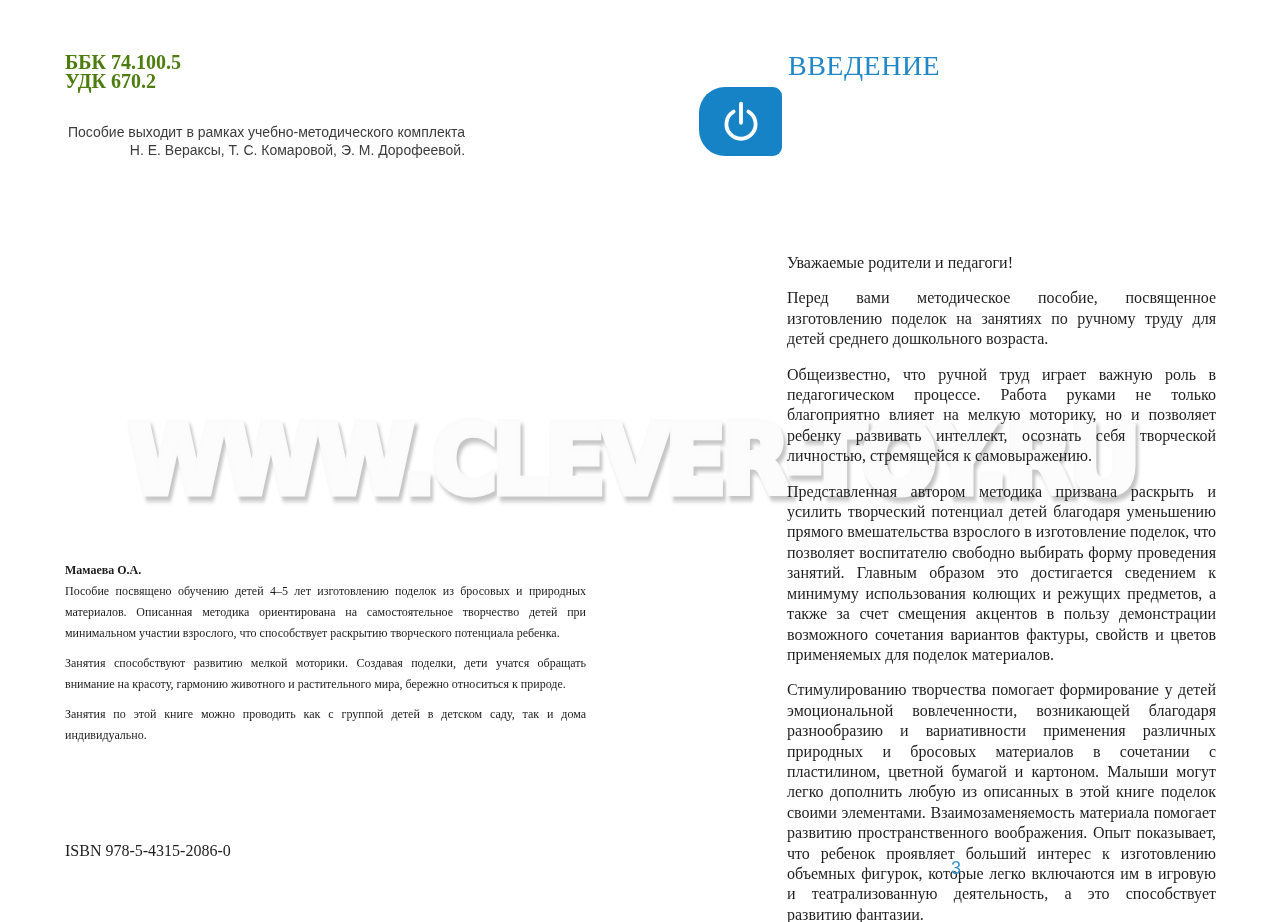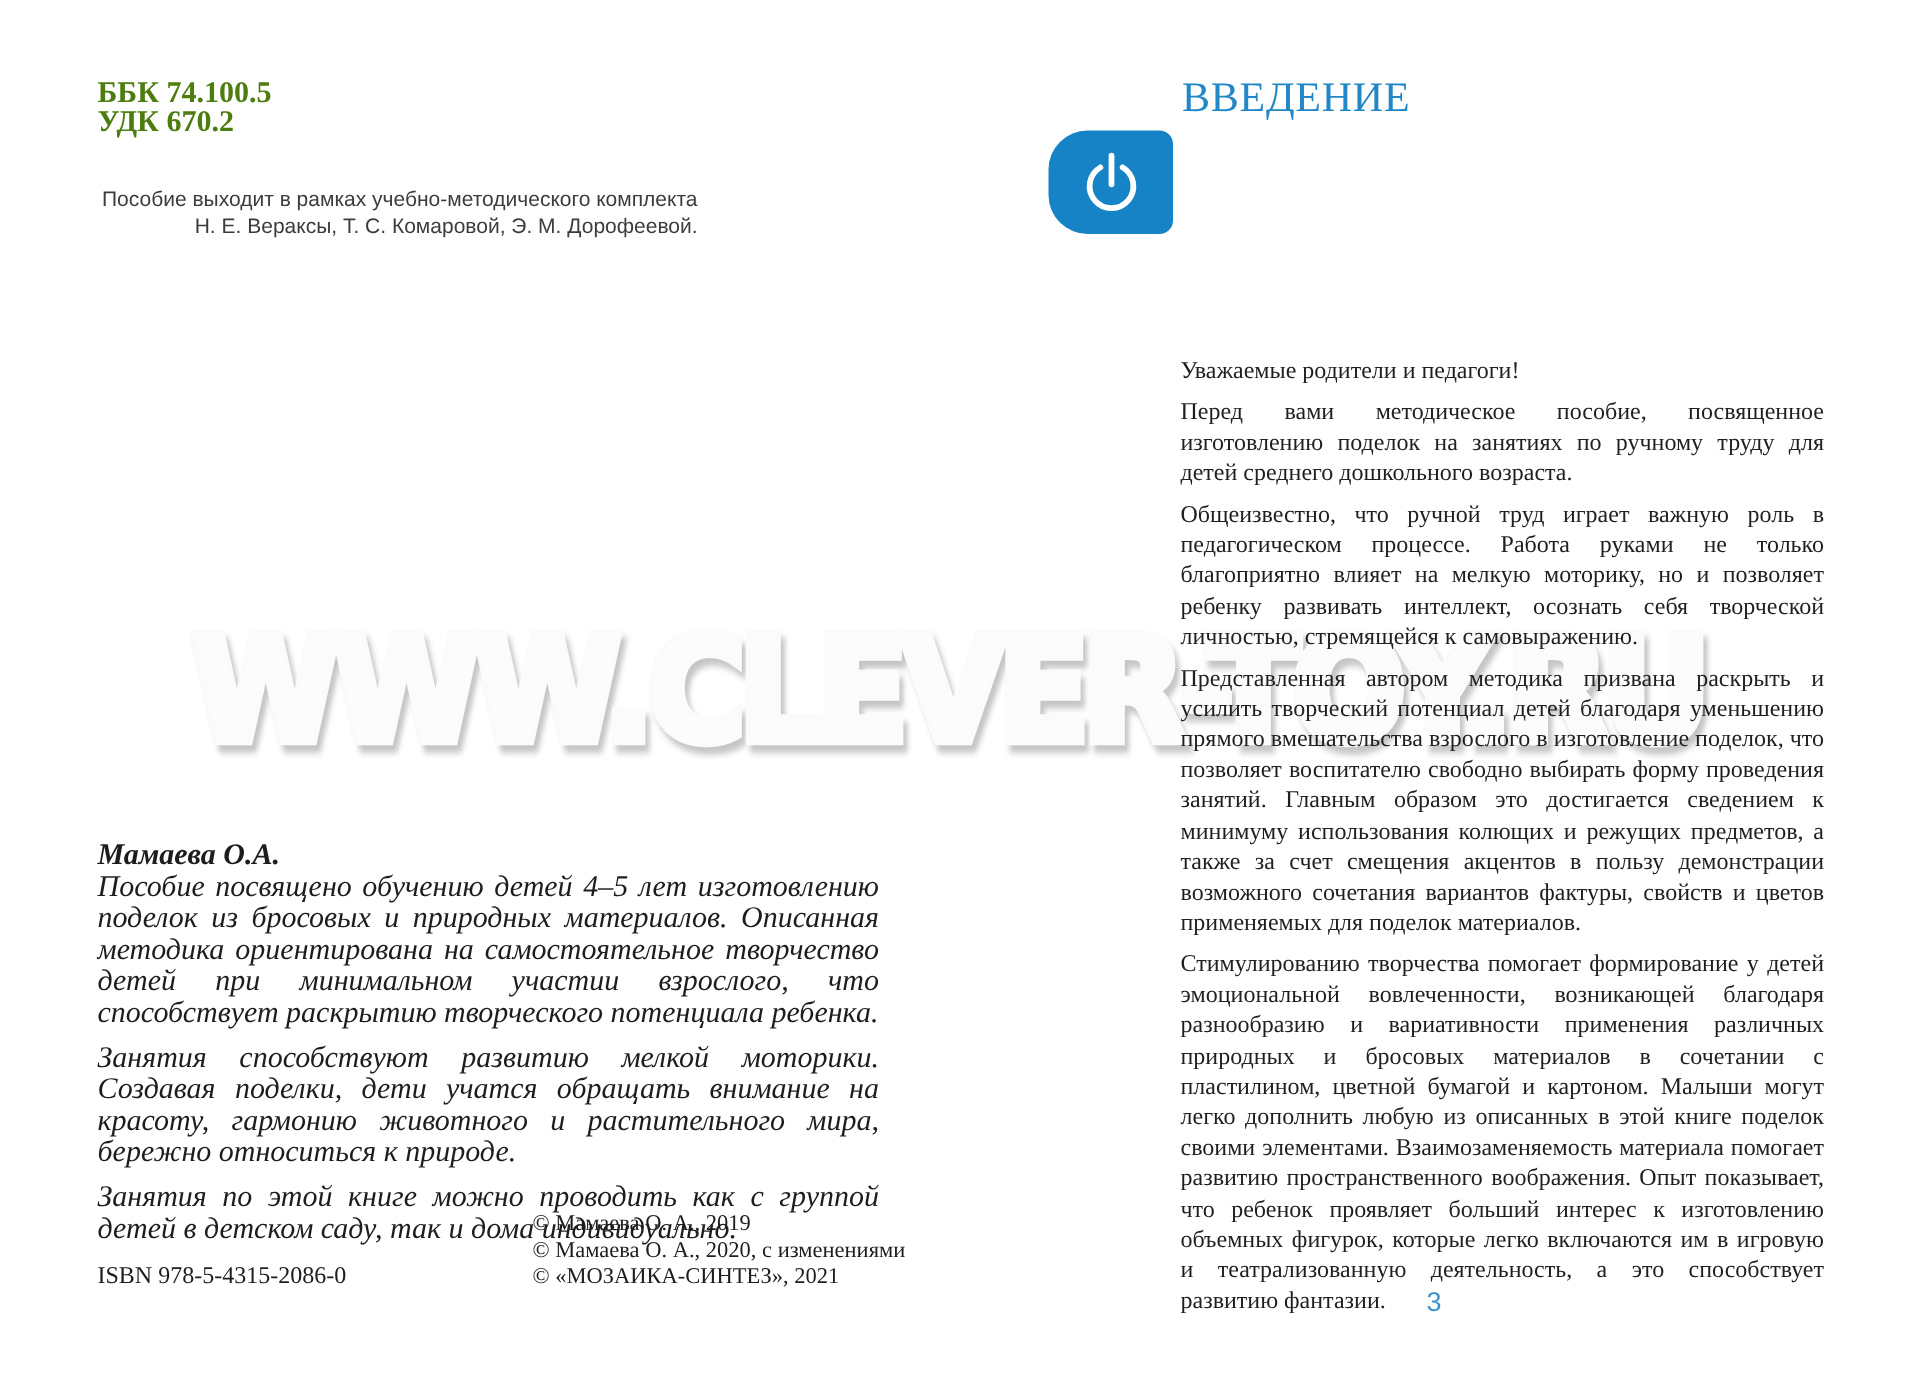--- a/index.html
+++ b/index.html
@@ -42,23 +42,22 @@
   #udk{top:72px;}
   .series-note{
     left:68px;top:124px;
     font-family:"Liberation Sans", sans-serif;
     font-size:14px;line-height:17.5px;
     color:#3c3c3c;
     text-align:right;
   }
   .biblio-block{
     left:65px;top:560px;width:521px;
-    font-size:20px;line-height:21px;
+    font-size:12px;line-height:21px;
     text-align:justify;
-    font-style:italic;
   }
   .biblio-block p{margin:0 0 9px 0;}
   .biblio-block .bold{font-weight:bold;}
   #isbn{
     left:65px;top:842px;
     font-size:16px;
   }
   .copyright-block{
     left:355px;top:808px;
     font-size:15px;line-height:17.5px;
@@ -78,21 +77,21 @@
     background:#1583c6;
     border-radius:26px 9px 9px 26px;
     display:flex;align-items:center;justify-content:center;
   }
   .right-column{
     left:787px;top:238px;width:429px;
     font-size:16px;line-height:20.4px;
     text-align:justify;
     color:#1f1f1f;
   }
-  .right-column p{margin:0 0 7px 0;}
+  .right-column p{margin:15px 0 7px 0;}
   .page-number{
     left:936px;top:858px;width:40px;
     text-align:center;
     font-family:"Liberation Sans", sans-serif;
     font-size:18px;
     color:#3a93cd;
   }
 </style>
 </head>
 <body>
@@ -111,25 +110,20 @@
 
   <div class="layer biblio-block">
     <p style="margin:0;"><span class="bold">Мамаева О.А.</span></p>
     <p>Пособие посвящено обучению детей 4–5 лет изготовлению поделок из бросовых и природных материалов. Описанная методика ориентирована на самостоятельное творчество детей при минимальном участии взрослого, что способствует раскрытию творческого потенциала ребенка.</p>
     <p>Занятия способствуют развитию мелкой моторики. Создавая поделки, дети учатся обращать внимание на красоту, гармонию животного и растительного мира, бережно относиться к природе.</p>
     <p>Занятия по этой книге можно проводить как с группой детей в детском саду, так и дома индивидуально.</p>
   </div>
 
   <div class="layer" id="isbn">ISBN 978-5-4315-2086-0</div>
 
-  <div class="layer copyright-block">
-    <div>© Мамаева О. А., 2019</div>
-    <div>© Мамаева О. А., 2020, с изменениями</div>
-    <div>© «МОЗАИКА-СИНТЕЗ», 2021</div>
-  </div>
 
   <div class="layer intro-heading">ВВЕДЕНИЕ</div>
 
   <div class="layer power-badge">
     <svg width="50" height="50" viewBox="0 0 60 60" aria-hidden="true">
       <path d="M21.1 17.5 A17.5 17.5 0 1 0 38.9 17.5" fill="none" stroke="#ffffff" stroke-width="4.6" stroke-linecap="round"></path>
       <line x1="30" y1="8" x2="30" y2="31" stroke="#ffffff" stroke-width="4.6" stroke-linecap="round"></line>
     </svg>
   </div>
 

